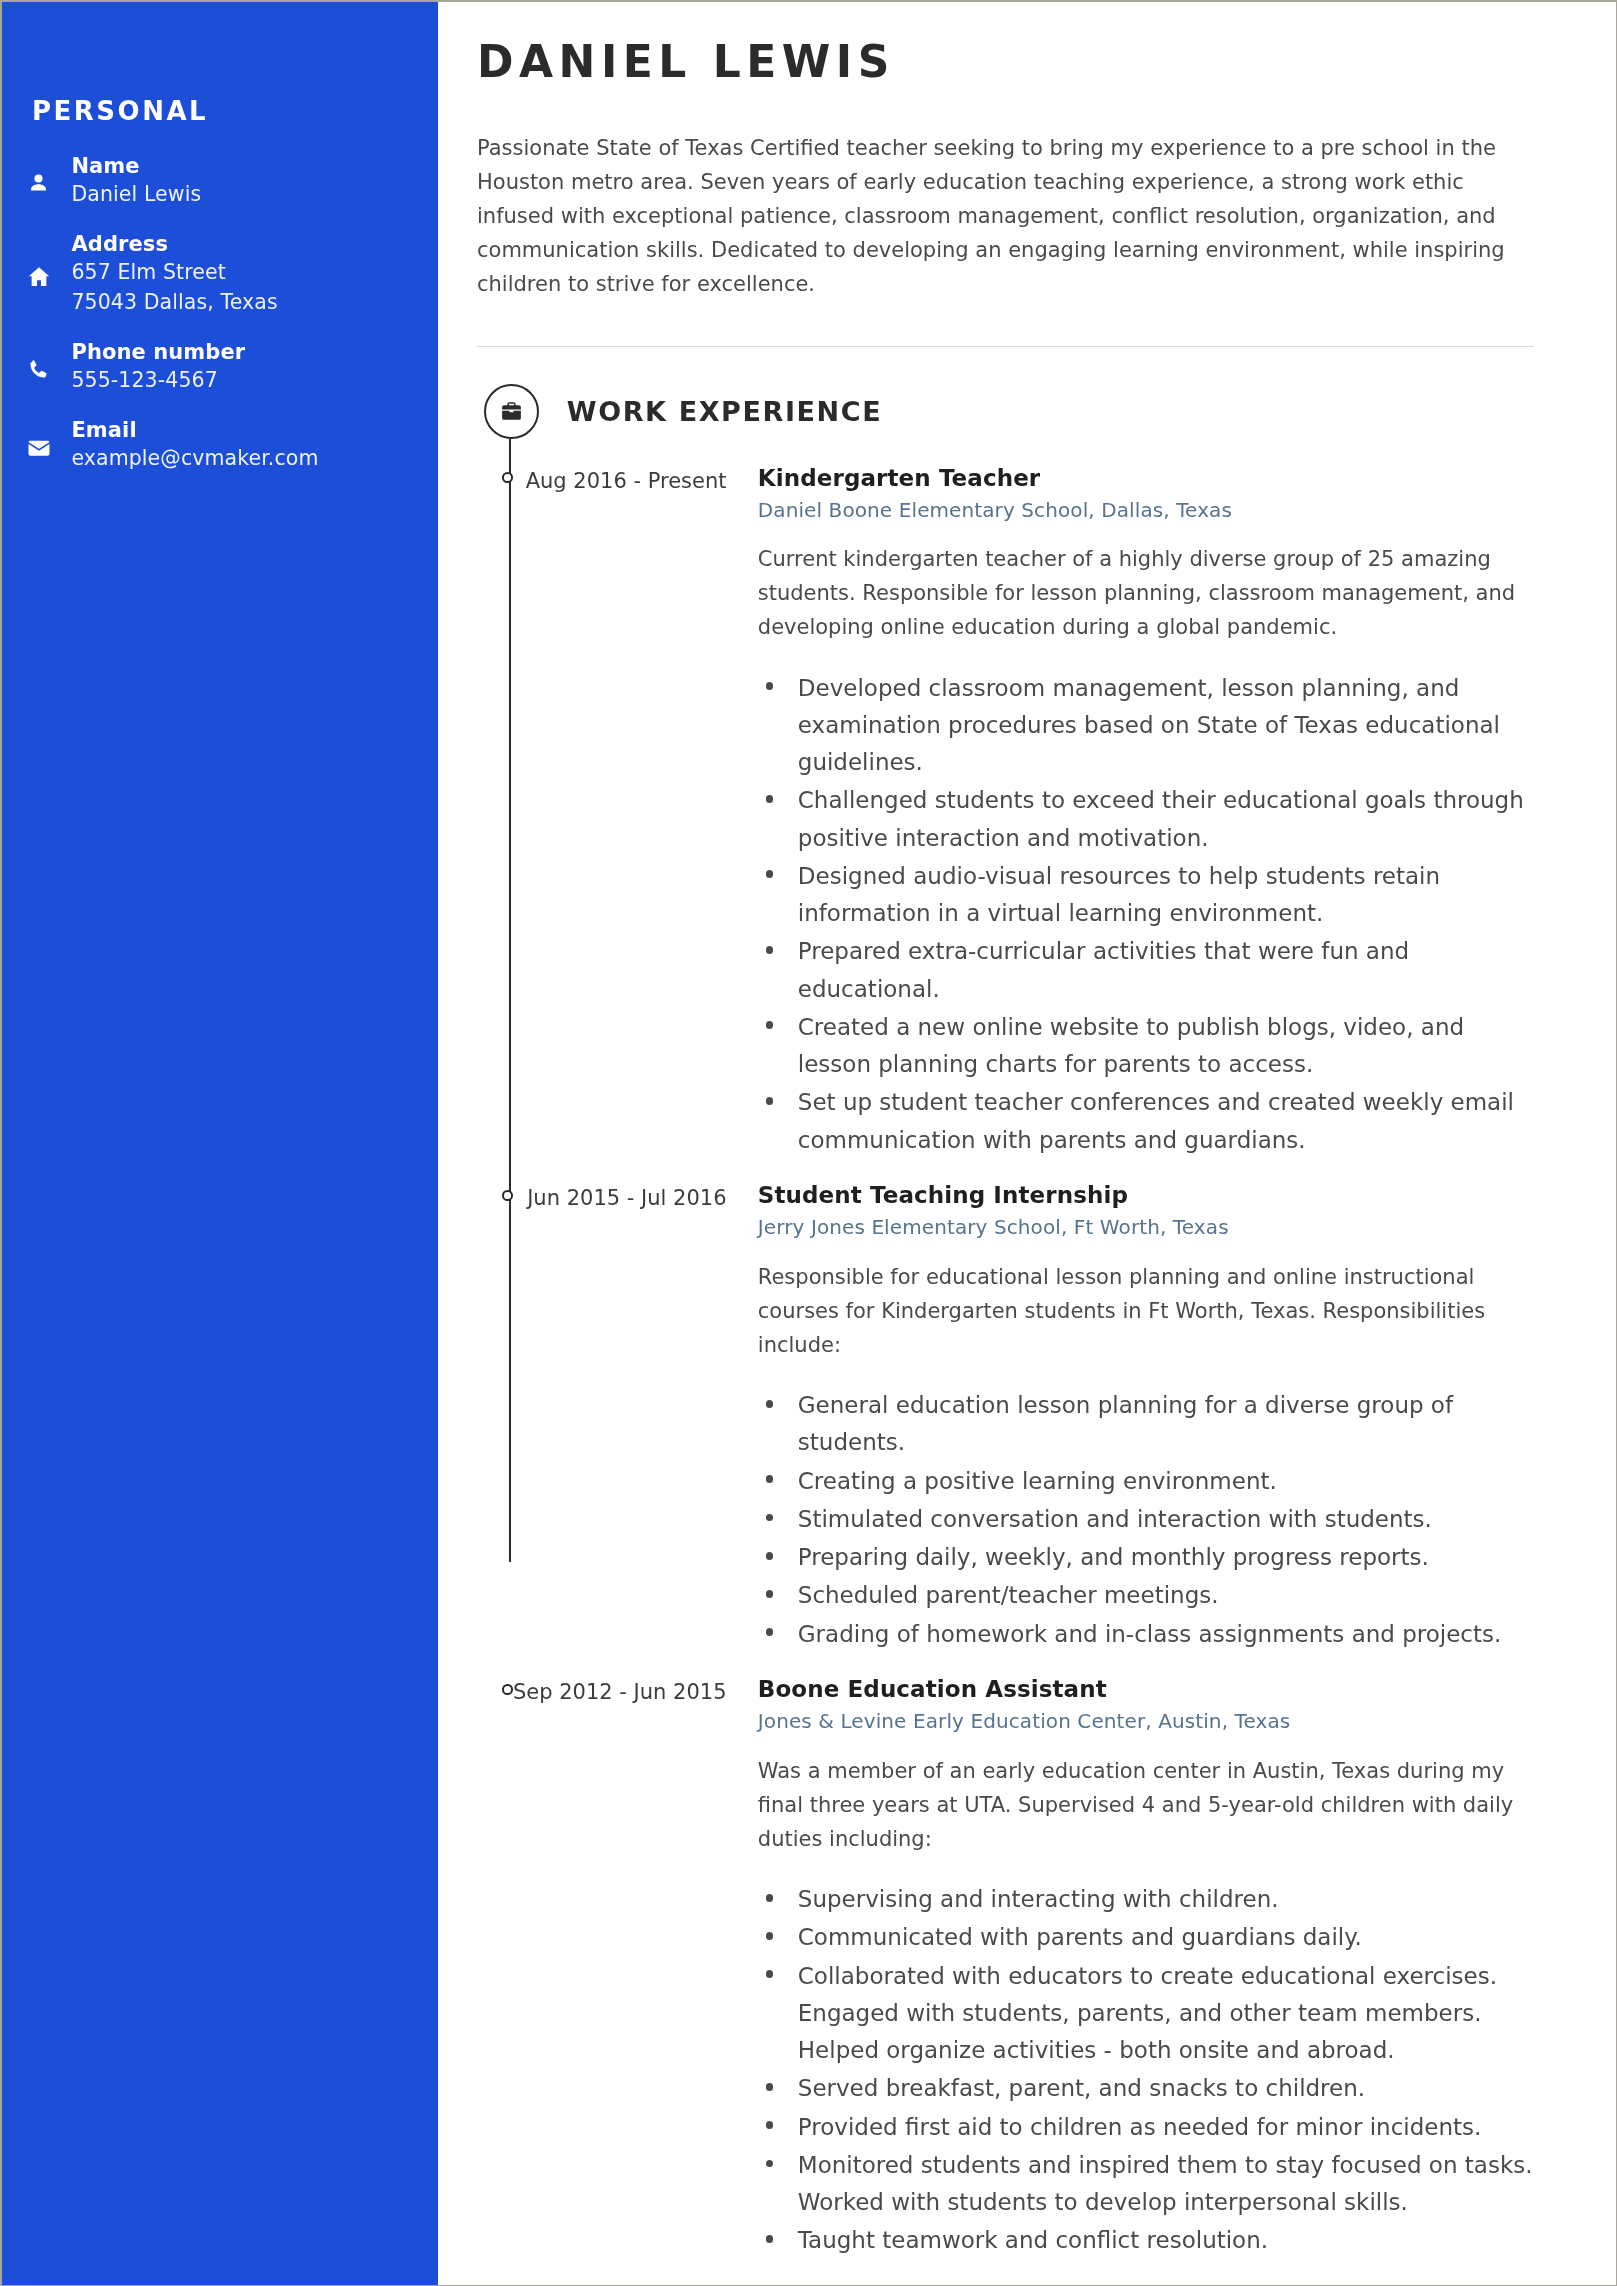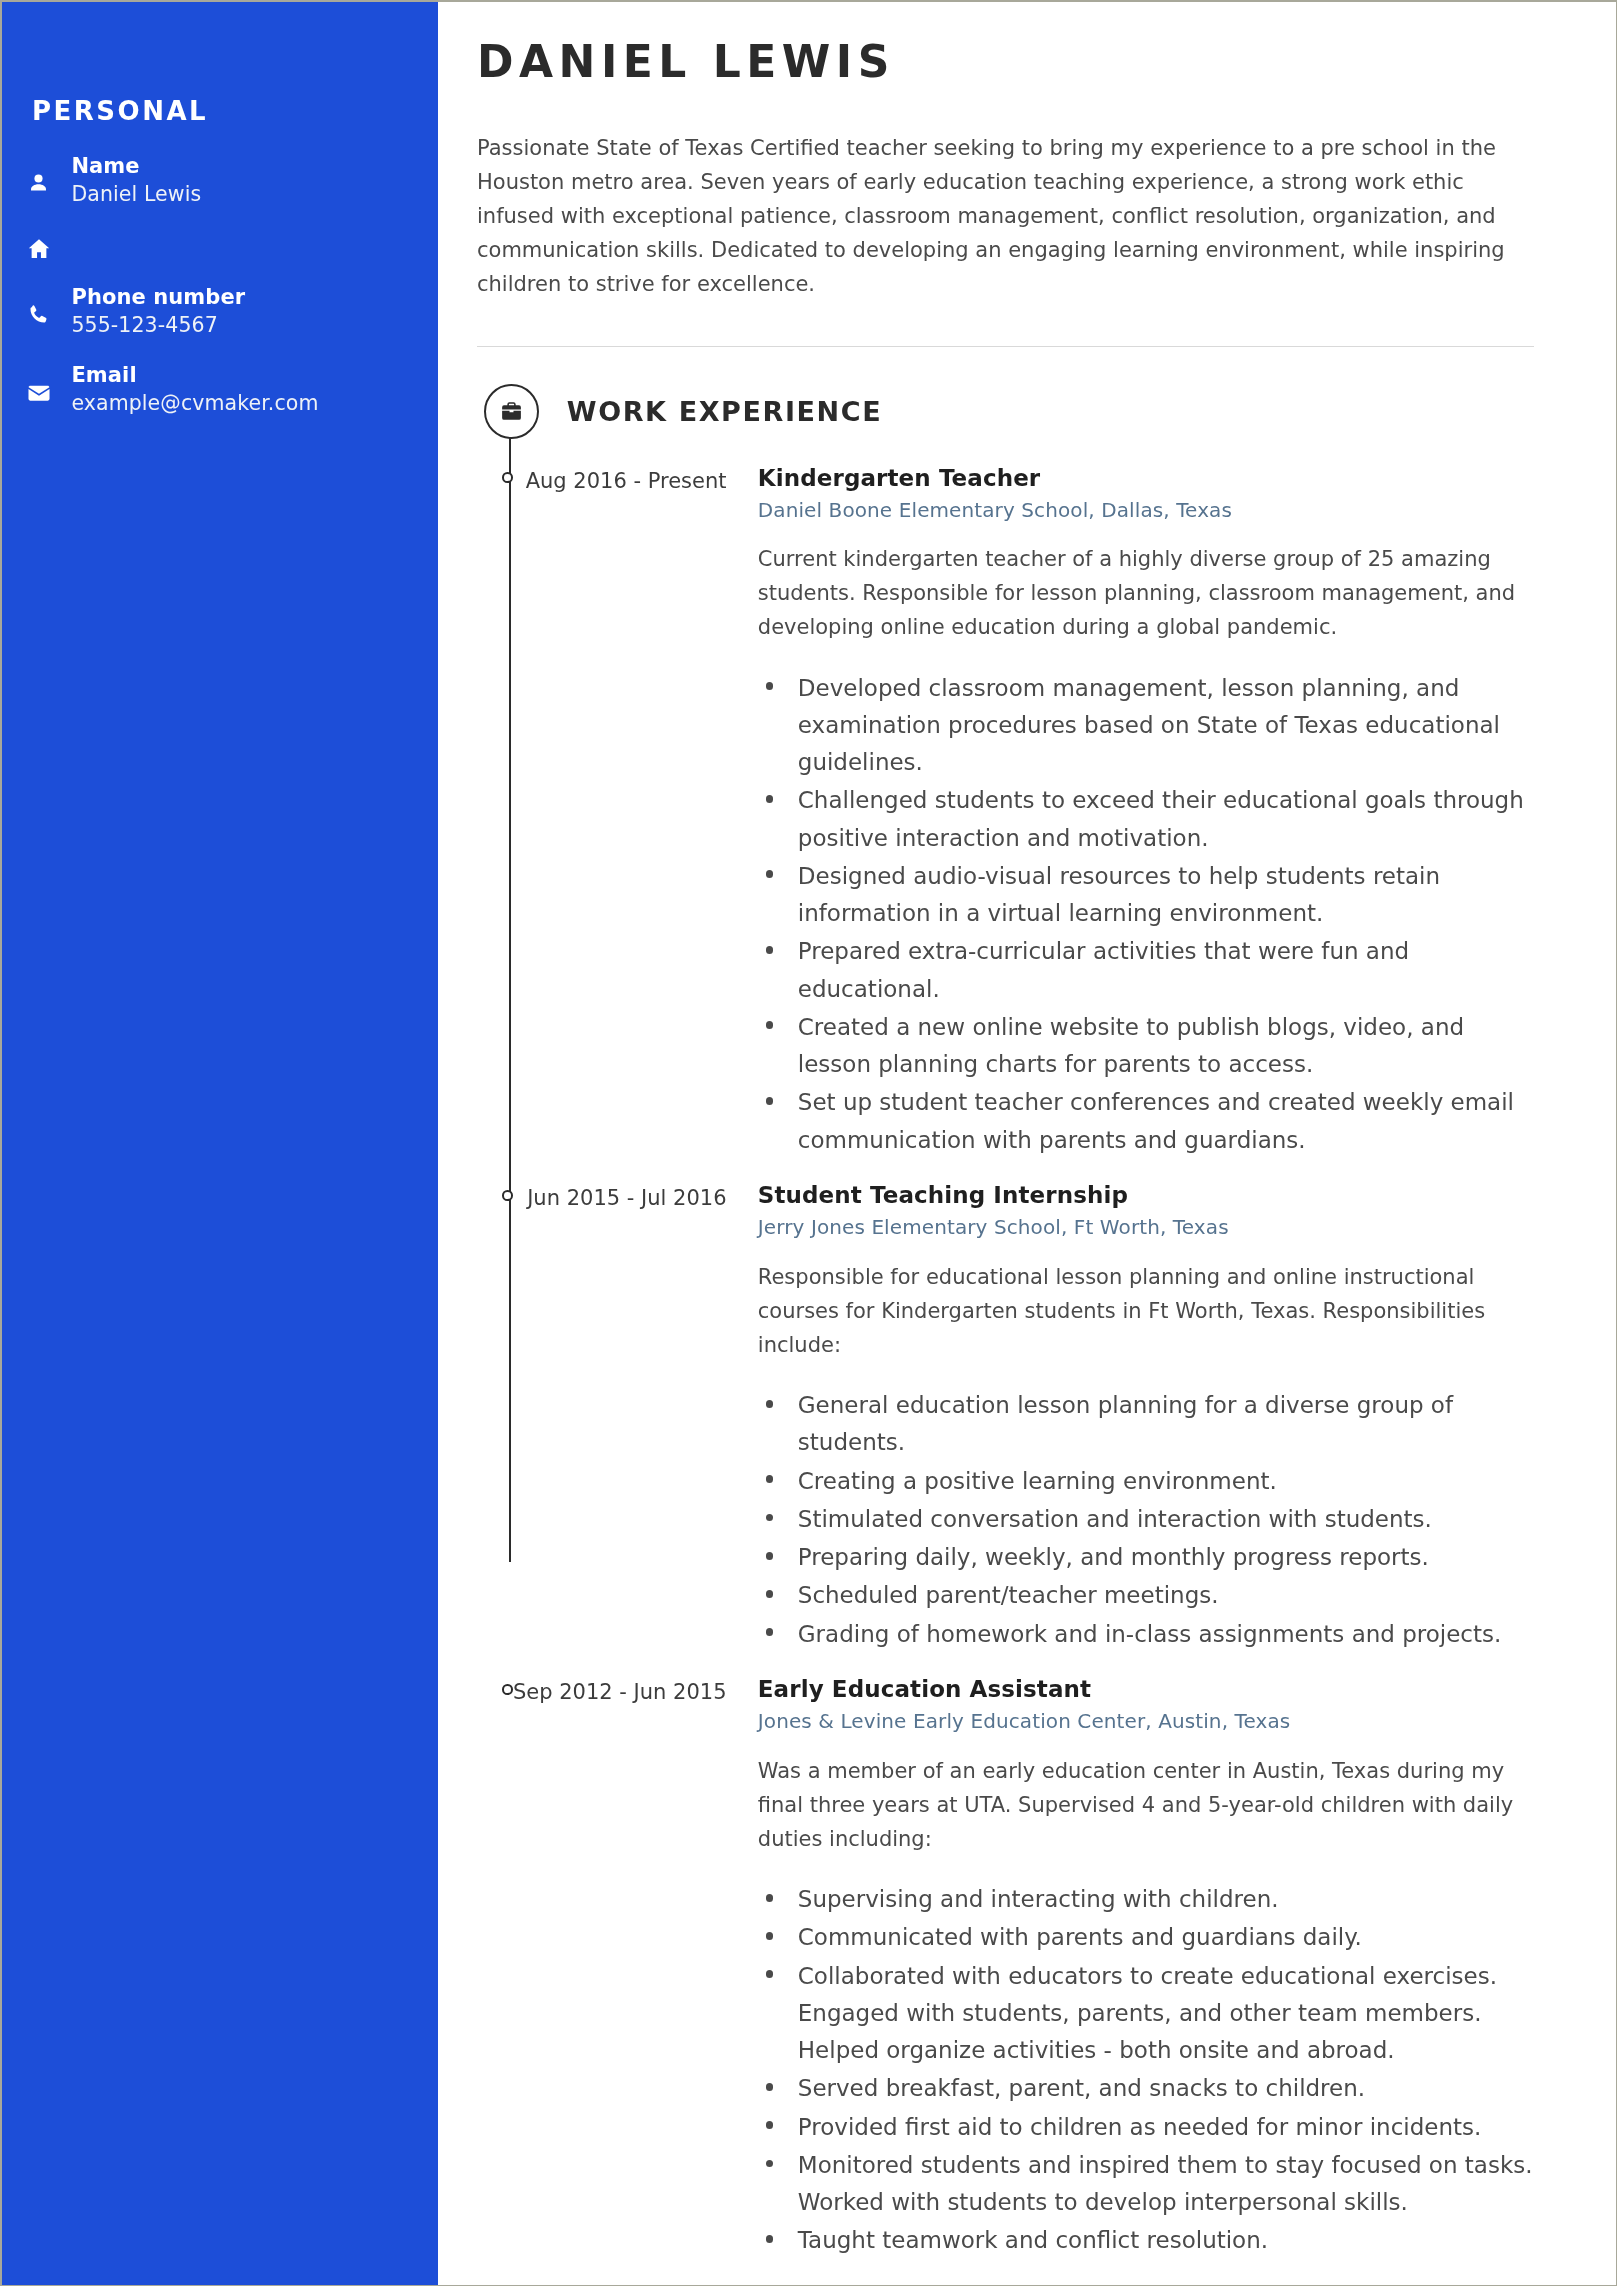--- a/index.html
+++ b/index.html
@@ -246,20 +246,25 @@
             <div class="contact-label">Name</div>
             <div class="contact-value">Daniel Lewis</div>
           </div>
         </div>
         <div class="contact-block">
           <span class="contact-icon">
             <svg width="26" height="26" viewBox="0 0 24 24">
               <path d="M12 3.1 2.6 11.2h2.6v9.2h5V15h3.6v5.4h5v-9.2h2.6z"></path>
             </svg>
           </span>
+          <div class="contact-text">
+            <div class="contact-label">Address</div>
+            <div class="contact-value">657 Elm Street</div>
+            <div class="contact-value">75043 Dallas, Texas</div>
+          </div>
         </div>
         <div class="contact-block">
           <span class="contact-icon">
             <svg width="25" height="25" viewBox="0 0 24 24">
               <path d="M6.6 3.3c.6-.2 1.3.1 1.6.7l1.6 3.1c.3.6.1 1.3-.4 1.7l-1.3 1c-.2.2-.3.5-.2.8.7 1.8 2.4 3.6 4.3 4.5.3.1.6.1.8-.1l1-1.2c.4-.5 1.1-.7 1.7-.4l3.2 1.6c.6.3.9 1 .7 1.6l-.6 1.9c-.2.7-.9 1.2-1.6 1.2-7 0-13.1-6-13.1-13 0-.8.5-1.4 1.2-1.6z"></path>
             </svg>
           </span>
           <div class="contact-text">
             <div class="contact-label">Phone number</div>
             <div class="contact-value">555-123-4567</div>
@@ -328,21 +333,21 @@
                 <li>Preparing daily, weekly, and monthly progress reports.</li>
                 <li>Scheduled parent/teacher meetings.</li>
                 <li>Grading of homework and in-class assignments and projects.</li>
               </ul>
             </div>
           </div>
           <div class="entry">
             <span class="entry-dot"></span>
             <div class="entry-date">Sep 2012 - Jun 2015</div>
             <div class="entry-body">
-              <div class="entry-role">Early Education Assistant</div>
+              <div class="entry-role">Boone Education Assistant</div>
               <div class="entry-org">Jones &amp; Levine Early Education Center, Austin, Texas</div>
               <p class="entry-desc">Was a member of an early education center in Austin, Texas during my final three years at UTA. Supervised 4 and 5-year-old children with daily duties including:</p>
               <ul class="entry-list">
                 <li>Supervising and interacting with children.</li>
                 <li>Communicated with parents and guardians daily.</li>
                 <li>Collaborated with educators to create educational exercises. Engaged with students, parents, and other team members. Helped organize activities - both onsite and abroad.</li>
                 <li>Served breakfast, parent, and snacks to children.</li>
                 <li>Provided first aid to children as needed for minor incidents.</li>
                 <li>Monitored students and inspired them to stay focused on tasks. Worked with students to develop interpersonal skills.</li>
                 <li>Taught teamwork and conflict resolution.</li>

